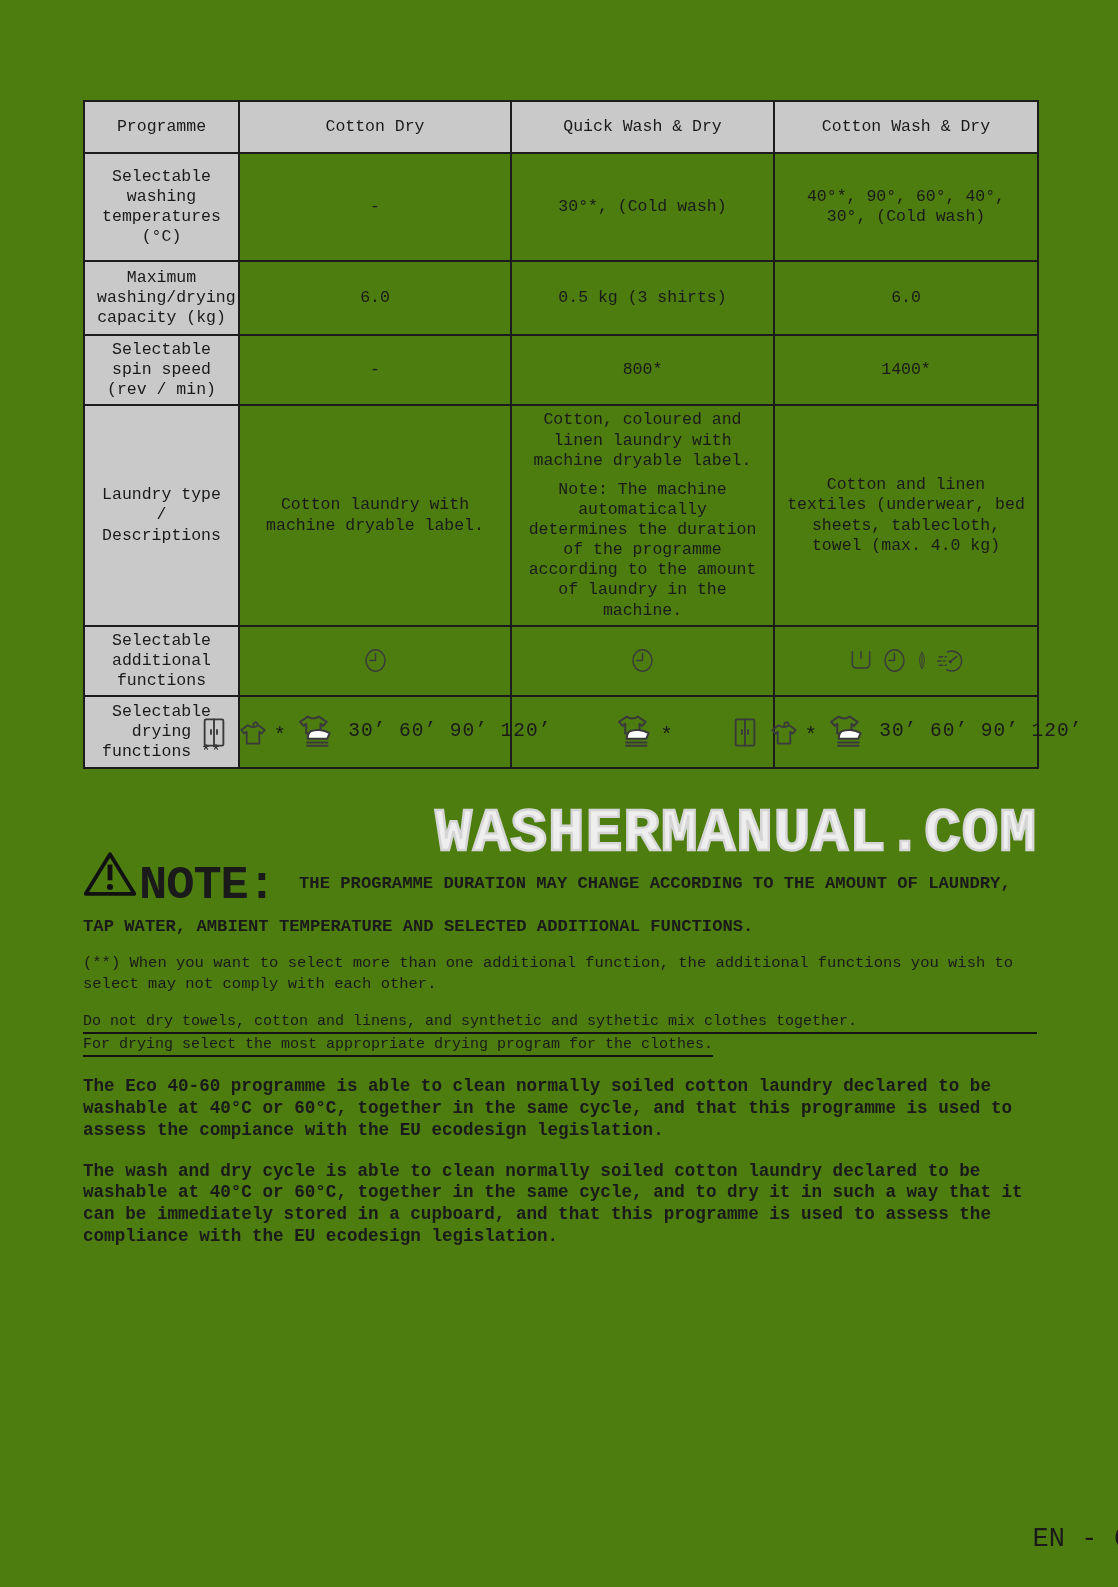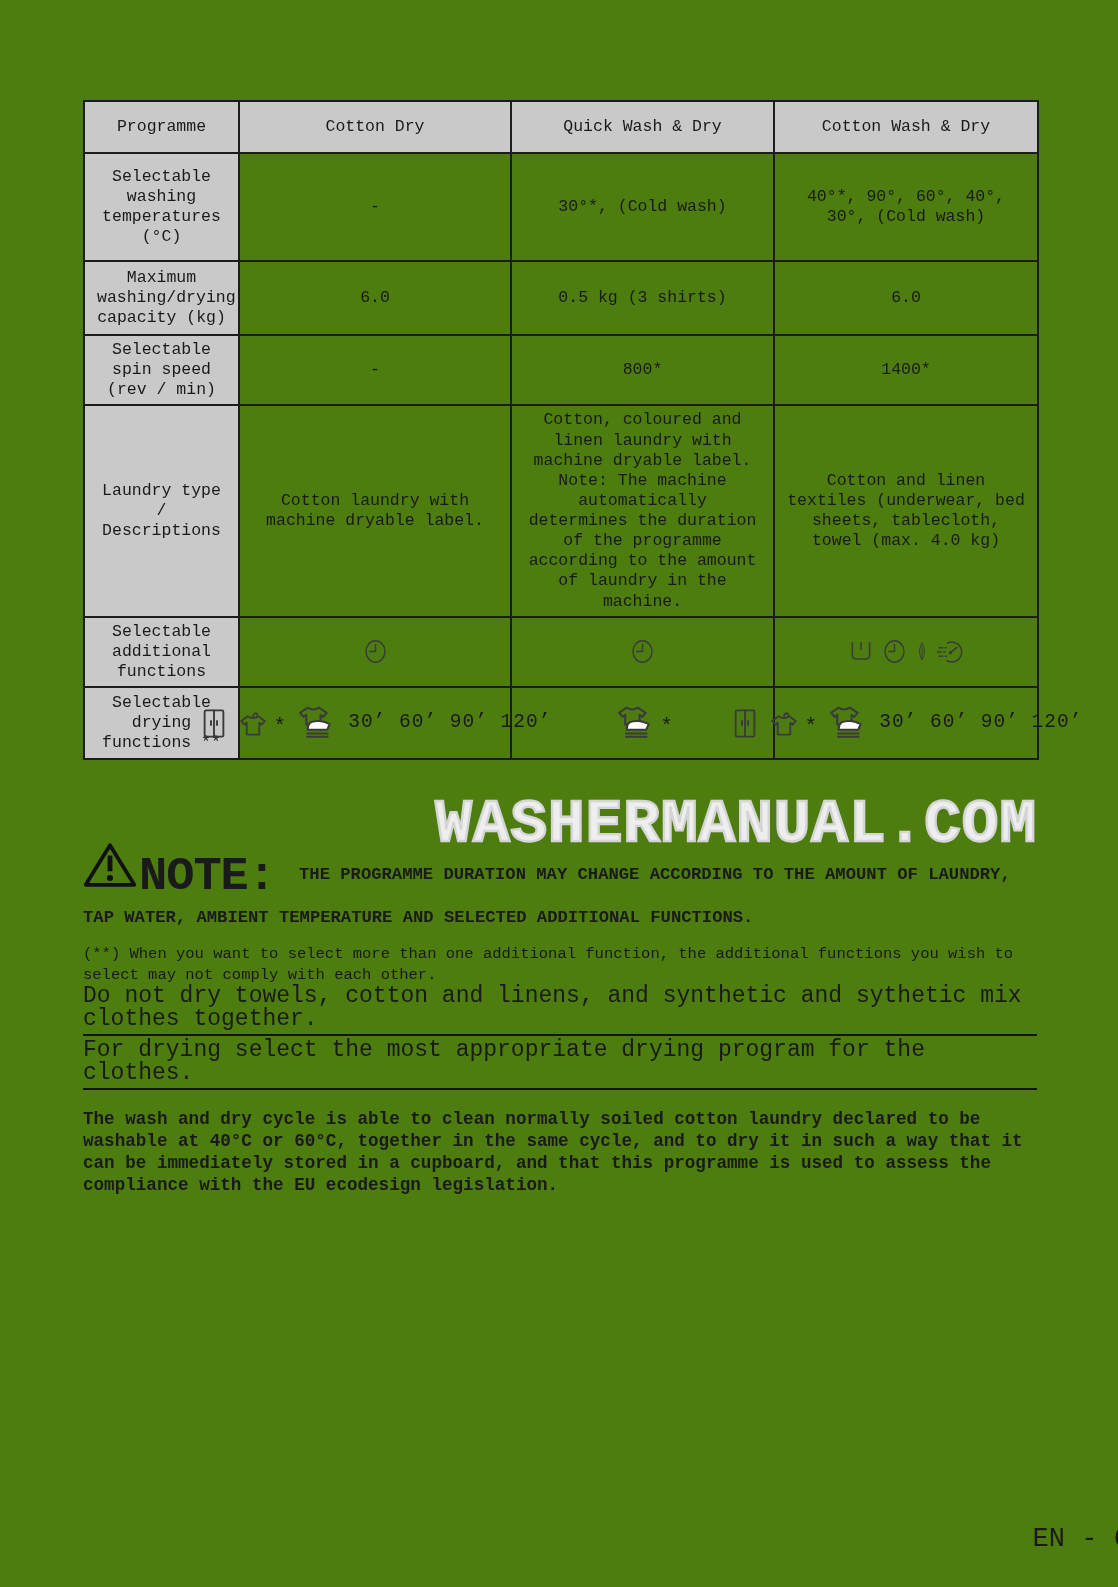--- a/index.html
+++ b/index.html
@@ -37,21 +37,21 @@
     padding: 4px 12px;
   }
   .grayhead { background: #c9c9c9; }
   tr.r-hdr    { height: 52px; }
   tr.r-temps  { height: 108px; }
   tr.r-cap    { height: 74px; }
   tr.r-spin   { height: 70px; }
   tr.r-type   { height: 174px; }
   tr.r-addfn  { height: 67px; }
   tr.r-dryfn  { height: 72px; }
-  .cell-para + .cell-para { }
+  .cell-para + .cell-para { margin-top: 9px; }
 
   
   .icon-row {
     display: flex;
     align-items: center;
     justify-content: center;
     gap: 7px;
   }
   .ic { display: inline-flex; align-items: center; }
   .ic svg { display: block; stroke: #3a3a3a; fill: none; stroke-width: 1.4; stroke-linecap: round; stroke-linejoin: round; }
@@ -88,21 +88,21 @@
     letter-spacing: -1px;
     vertical-align: -10px;
     margin-right: 24px;
   }
   .note-text { font-size: 17.2px; font-weight: bold; }
 
   
   .fn { margin: 15px 0 0 0; font-size: 15.5px; line-height: 1.32; }
 
   
-  .uline-block { font-size: 23px; line-height: 1.0; }
+  .uline-block { margin-top: 20px; font-size: 15px; line-height: 1.0; }
   .uline-full  { border-bottom: 2px solid #141414; padding-bottom: 3px; }
   .uline-text  { display: inline-block; border-bottom: 2px solid #141414; padding-bottom: 3px; margin-top: 3px; }
 
   
   .bold-para { margin: 19px 0 0 0; font-size: 17.6px; font-weight: bold; line-height: 1.24; }
 
   
   .footer {
     position: absolute;
     left: 0; top: 1524px;
@@ -306,18 +306,19 @@
       </span><span class="note-word">NOTE:</span><span class="note-text">THE PROGRAMME DURATION MAY CHANGE ACCORDING TO THE AMOUNT OF LAUNDRY, TAP WATER, AMBIENT TEMPERATURE AND SELECTED ADDITIONAL FUNCTIONS.</span>
     </p>
 
     <p class="fn">(**) When you want to select more than one additional function, the additional functions you wish to select may not comply with each other.</p>
 
     <div class="uline-block">
       <div class="uline-full">Do not dry towels, cotton and linens, and synthetic and sythetic mix clothes together.</div>
       <div><span class="uline-text">For drying select the most appropriate drying program for the clothes.</span></div>
     </div>
 
+    <p class="bold-para">The Eco 40-60 programme is able to clean normally soiled cotton laundry declared to be washable at 40°C or 60°C, together in the same cycle, and that this programme is used to assess the compiance with the EU ecodesign legislation.</p>
     <p class="bold-para">The wash and dry cycle is able to clean normally soiled cotton laundry declared to be washable at 40°C or 60°C, together in the same cycle, and to dry it in such a way that it can be immediately stored in a cupboard, and that this programme is used to assess the compliance with the EU ecodesign legislation.</p>
 
   </div>
 
   <div class="footer">EN - 68</div>
 </div>
 
 </body></html>

